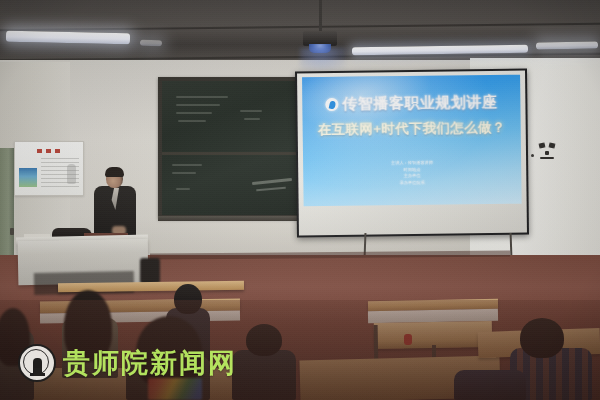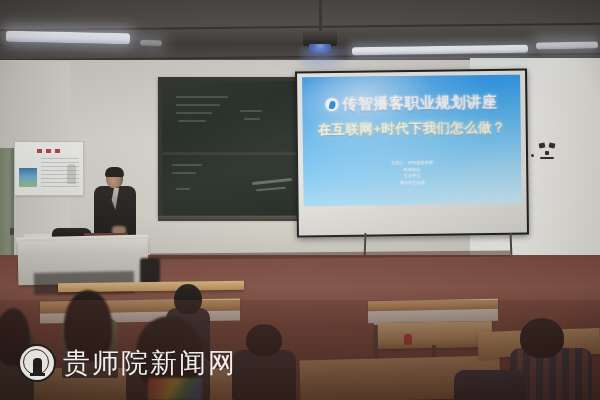--- a/index.html
+++ b/index.html
@@ -502,23 +502,23 @@
     left: -3px; bottom: -1px;
     width: 15px; height: 3px;
     background: #1d1d1d;
   }
   .wm-text {
     display: flex;
     flex-direction: column;
     line-height: 1;
   }
   .wm-cn {
-    color: #ffffff;
+    color: #bef264;
     font-size: 27px;
-    font-weight: normal;
+    font-weight: bold;
     letter-spacing: 2px;
     text-shadow: 0 1px 2px rgba(0,0,0,0.35);
   }
   .wm-en {
     color: #f0efec;
     font-size: 20px;
     letter-spacing: 0px;
     margin-top: 1px;
     text-shadow: 0 1px 2px rgba(0,0,0,0.35);
   }

